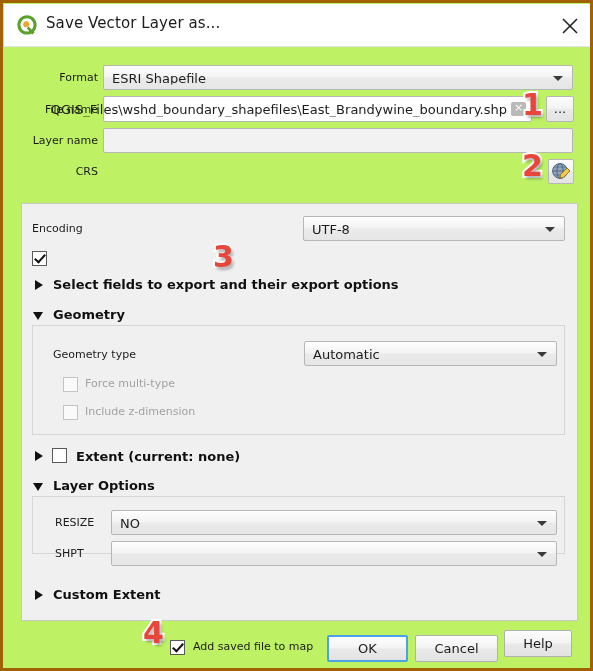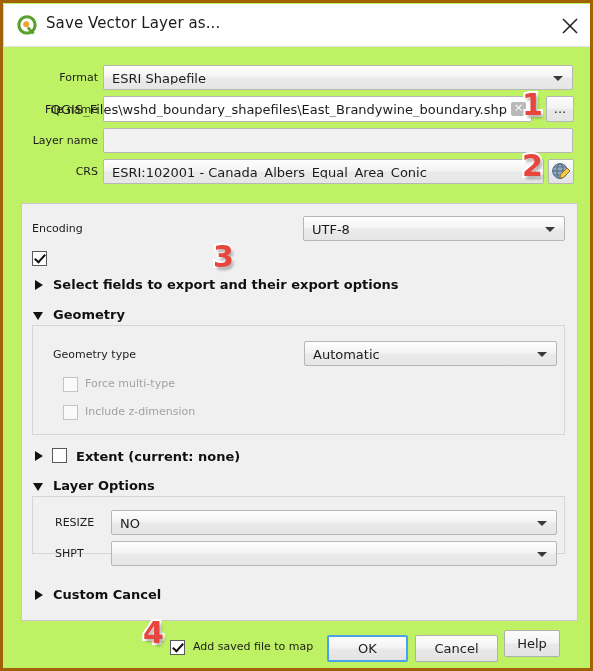--- a/index.html
+++ b/index.html
@@ -265,24 +265,20 @@
     <span class="clear-btn"></span>
   </div>
   <div class="toolbtn" style="left:543px; top:93px; width:28px; height:26px; line-height:24px;">...</div>
 
   <div class="lbl r" style="left:14px; top:131px; width:81px;">Layer name</div>
   <div class="textbox disabled" style="left:100px; top:125px; width:470px; height:25px;" title="">
     <span class="ttext"></span>
   </div>
 
   <div class="lbl r" style="left:14px; top:162px; width:81px;">CRS</div>
-  <div class="combo" style="left:100px; top:156px; width:441px; height:25px;">
-    <span class="ctext">ESRI:102001 - Canada_Albers_Equal_Area_Conic</span>
-    <span class="arrow-down"></span>
-  </div>
   <div class="toolbtn" style="left:545px; top:156px; width:26px; height:25px;">
     <svg width="20" height="20" viewBox="0 0 20 20" style="position:absolute; left:2px; top:2px;">
       <circle cx="9" cy="9" r="7.4" fill="#8fa6bd" stroke="#4c6280" stroke-width="1"></circle>
       <ellipse cx="9" cy="9" rx="3.1" ry="7.4" fill="none" stroke="#4c6280" stroke-width="0.9"></ellipse>
       <line x1="1.6" y1="9" x2="16.4" y2="9" stroke="#4c6280" stroke-width="0.9"></line>
       <line x1="3" y1="5" x2="15" y2="5" stroke="#4c6280" stroke-width="0.7"></line>
       <line x1="3" y1="13" x2="15" y2="13" stroke="#4c6280" stroke-width="0.7"></line>
       <path d="M9.5 12.5 L16 6 L19 9 L12.5 15.5 L9 16 Z" fill="#f2c94c" stroke="#8a6d1c" stroke-width="0.9"></path>
       <path d="M16 6 L19 9" stroke="#8a6d1c" stroke-width="0.9"></path>
     </svg>
@@ -333,28 +329,28 @@
       </div>
 
       <div class="lbl" style="left:22px; top:50px;">SHPT</div>
       <div class="combo" style="left:78px; top:44px; width:446px; height:25px;">
         <span class="ctext"></span>
         <span class="arrow-down"></span>
       </div>
     </div>
 
     <div class="tri-right" style="left:13px; top:386px;"></div>
-    <div class="sect-title" style="left:31px; top:383px;">Custom Cancel</div>
+    <div class="sect-title" style="left:31px; top:383px;">Custom Extent</div>
   </div>
 
   <div class="cb checked" style="left:167px; top:637px;"></div>
   <div class="lbl" style="left:190px; top:637px;">Add saved file to map</div>
 
   <div class="btn default" style="left:324px; top:632px; width:81px;">OK</div>
   <div class="btn" style="left:412px; top:632px; width:83px;">Cancel</div>
-  <div class="btn" style="left:501px; top:627px; width:56px;">Help</div>
+  <div class="btn" style="left:501px; top:627px; width:68px;">Help</div>
 
   <div class="marker" style="left:519px; top:87px;">1</div>
   <div class="marker" style="left:519px; top:148px;">2</div>
   <div class="marker" style="left:210px; top:239px;">3</div>
   <div class="marker" style="left:140px; top:615px;">4</div>
 
 </div>
 
 </body></html>

